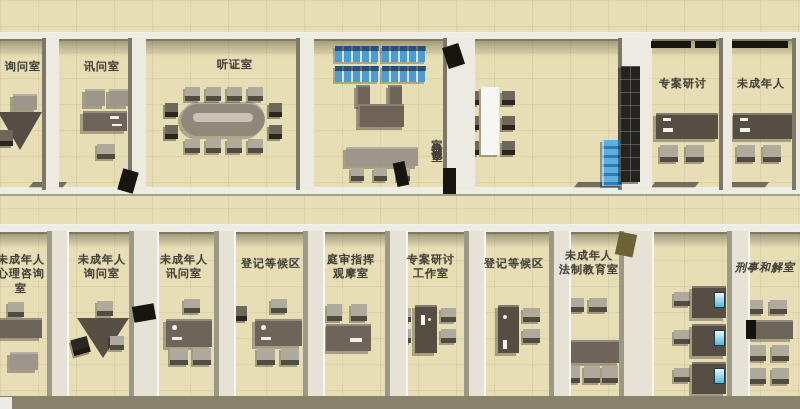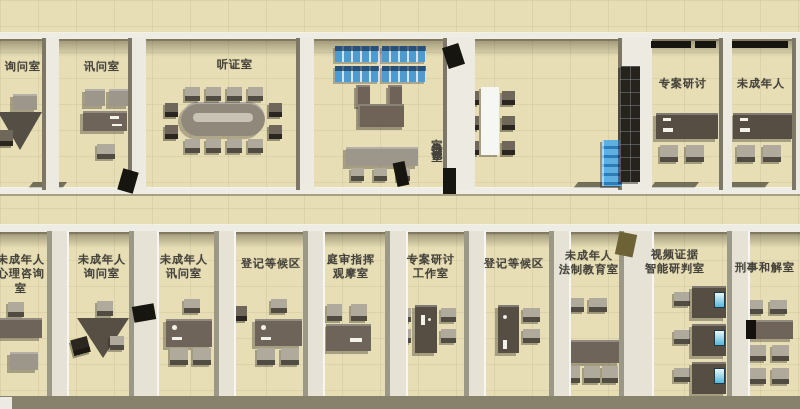--- a/index.html
+++ b/index.html
@@ -235,34 +235,32 @@
   <div class="room-label" style="left:554px;top:249px;width:70px;">未成年人
 法制教育室</div>
   <div class="ch" style="left:566px;top:298px;width:18px;"></div>
   <div class="ch" style="left:589px;top:298px;width:18px;"></div>
   <div class="desk" style="left:562px;top:340px;width:58px;height:23px;"></div>
   <div class="ch" style="left:564px;top:366px;width:16px;height:17px;"></div>
   <div class="ch" style="left:584px;top:366px;width:16px;height:17px;"></div>
   <div class="ch" style="left:602px;top:366px;width:16px;height:17px;"></div>
 
   <div class="room" style="left:647px;top:231px;width:80px;height:165px;"></div>
-  <div class="room-label" style="left:641px;top:248px;width:68px;">视频证据
-智能研判室</div>
   <div class="ch" style="left:674px;top:292px;width:16px;"></div>
   <div class="desk dark" style="left:692px;top:286px;width:34px;height:32px;"></div>
   <div class="screen" style="left:714px;top:292px;width:9px;height:14px;"></div>
   <div class="ch" style="left:674px;top:330px;width:16px;"></div>
   <div class="desk dark" style="left:692px;top:324px;width:34px;height:32px;"></div>
   <div class="screen" style="left:714px;top:330px;width:9px;height:14px;"></div>
   <div class="ch" style="left:674px;top:368px;width:16px;"></div>
   <div class="desk dark" style="left:692px;top:362px;width:34px;height:32px;"></div>
   <div class="screen" style="left:714px;top:368px;width:9px;height:14px;"></div>
 
   <div class="room" style="left:743px;top:231px;width:57px;height:165px;"></div>
-  <div class="room-label" style="left:730px;top:261px;width:70px;">刑事和解室</div>
+  <div class="room-label" style="left:730px;top:261px;width:70px;font-style:italic;">刑事和解室</div>
   <div class="ch" style="left:746px;top:300px;width:17px;"></div>
   <div class="ch" style="left:770px;top:300px;width:17px;"></div>
   <div class="desk" style="left:746px;top:320px;width:47px;height:19px;"></div>
   <div style="position:absolute;left:746px;top:320px;width:10px;height:19px;background:#14110d;z-index:3;"></div>
   <div class="ch" style="left:749px;top:345px;width:17px;height:16px;"></div>
   <div class="ch" style="left:772px;top:345px;width:17px;height:16px;"></div>
   <div class="ch" style="left:749px;top:368px;width:17px;height:16px;"></div>
   <div class="ch" style="left:772px;top:368px;width:17px;height:16px;"></div>
 </div>
 

